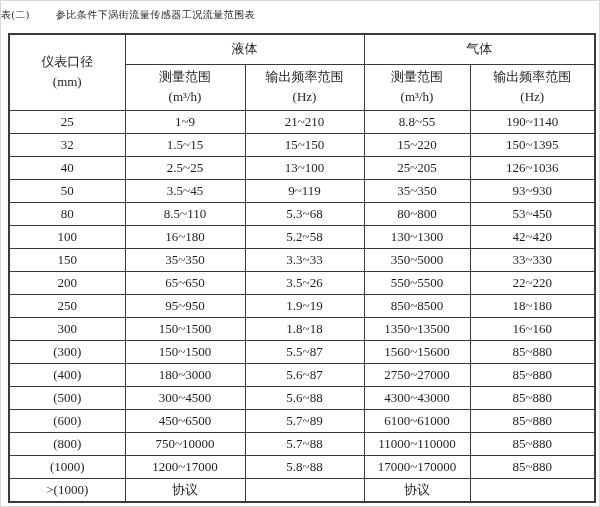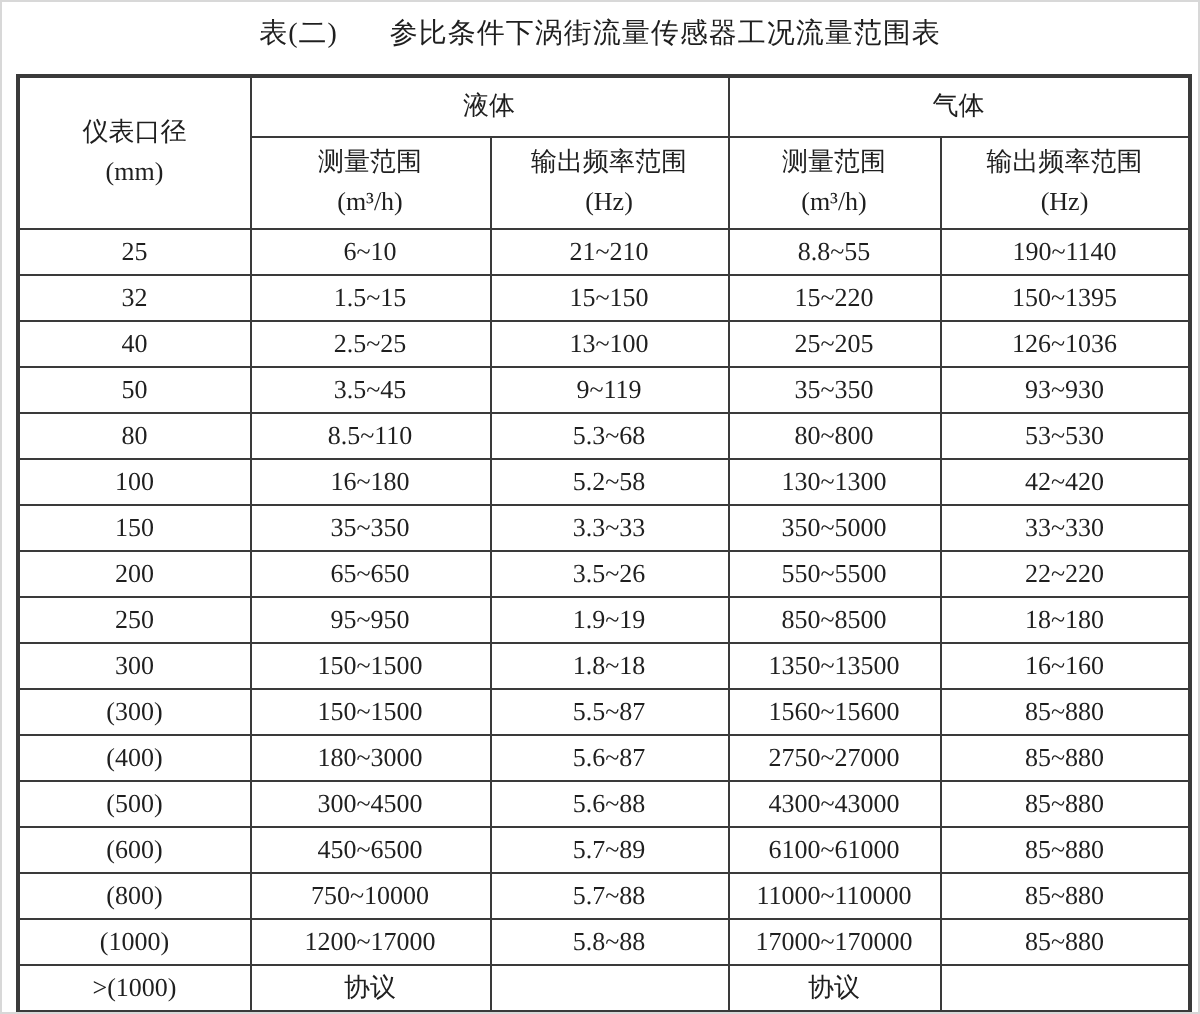--- a/index.html
+++ b/index.html
@@ -9,22 +9,22 @@
     width: 600px;
     height: 507px;
     background: #ffffff;
     border: 1px solid #d8d8d8;
     font-family: "Liberation Serif", "DejaVu Serif", serif;
     color: #1f1f1f;
     overflow: hidden;
   }
   .title {
     margin-top: 7px;
-    text-align: center;
-    font-size: 14px;
+    text-align: left;
+    font-size: 10px;
     letter-spacing: 0.5px;
     white-space: nowrap;
   }
   .title .gap { display: inline-block; width: 26px; }
   table.flow {
     table-layout: fixed;
     border-collapse: collapse;
     width: 586px;
     margin: 11px 0 0 7px;
     border: 2px solid #3a3a3a;
@@ -94,21 +94,21 @@
           <div class="two-line">
             <div>输出频率范围</div>
             <div>(Hz)</div>
           </div>
         </th>
       </tr>
     </thead>
     <tbody>
         <tr>
           <td class="datacell">25</td>
-          <td class="datacell">6~10</td>
+          <td class="datacell">1~9</td>
           <td class="datacell">21~210</td>
           <td class="datacell">8.8~55</td>
           <td class="datacell">190~1140</td>
         </tr>
         <tr>
           <td class="datacell">32</td>
           <td class="datacell">1.5~15</td>
           <td class="datacell">15~150</td>
           <td class="datacell">15~220</td>
           <td class="datacell">150~1395</td>
@@ -125,21 +125,21 @@
           <td class="datacell">3.5~45</td>
           <td class="datacell">9~119</td>
           <td class="datacell">35~350</td>
           <td class="datacell">93~930</td>
         </tr>
         <tr>
           <td class="datacell">80</td>
           <td class="datacell">8.5~110</td>
           <td class="datacell">5.3~68</td>
           <td class="datacell">80~800</td>
-          <td class="datacell">53~530</td>
+          <td class="datacell">53~450</td>
         </tr>
         <tr>
           <td class="datacell">100</td>
           <td class="datacell">16~180</td>
           <td class="datacell">5.2~58</td>
           <td class="datacell">130~1300</td>
           <td class="datacell">42~420</td>
         </tr>
         <tr>
           <td class="datacell">150</td>

